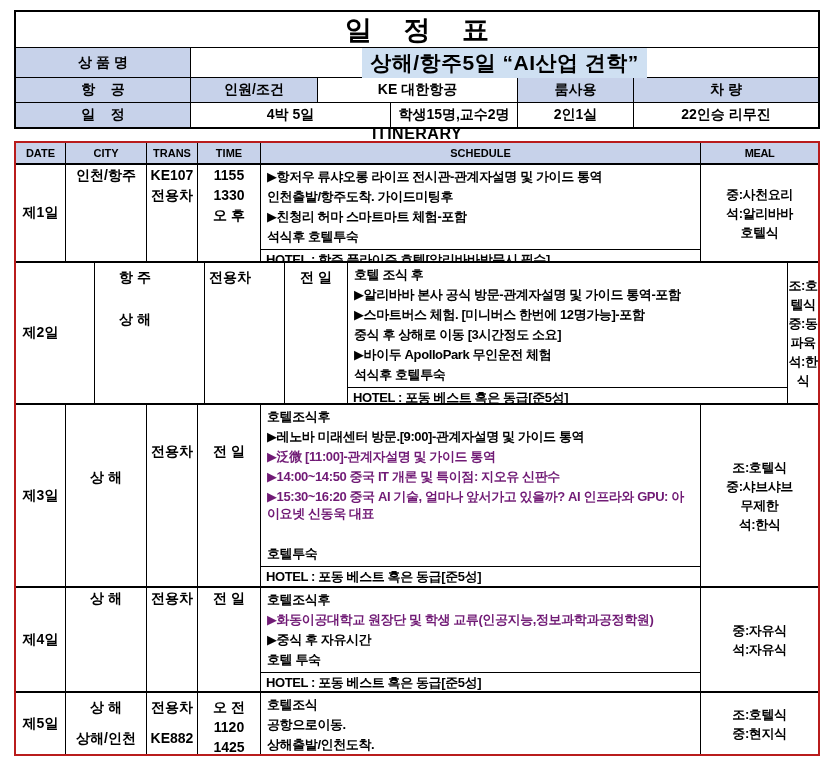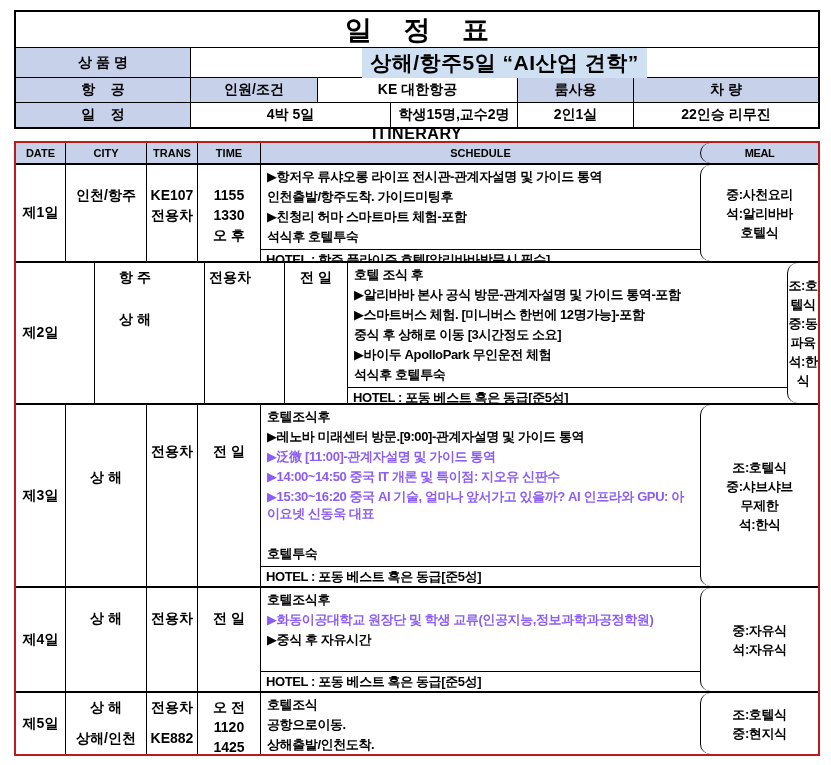--- a/index.html
+++ b/index.html
@@ -38,35 +38,35 @@
   .it-table { position:absolute; left:14px; top:141px; width:806px; border:2px solid #b91c1c; display:flex; flex-direction:column; background:#fff; }
   .it-row { display:flex; border-top:2px solid #000; }
   .it-row:first-child { border-top:none; }
   .it-cell { border-left:1px solid #000; overflow:hidden; }
   .it-cell:first-child { border-left:none; }
   .c-date { width:49px; flex:0 0 49px; }
   .c-city { width:81px; flex:0 0 81px; }
   .c-trans{ width:51px; flex:0 0 51px; }
   .c-time { width:63px; flex:0 0 63px; }
   .c-sched{ width:440px; flex:0 0 440px; }
-  .c-meal { flex:1 1 auto;border-radius:10px; }
+  .c-meal { flex:1 1 auto; }
 
   .hdr { height:20px; background:#c7d2ea; }
   .hdr .it-cell { display:flex; align-items:center; justify-content:center; font-weight:bold; font-size:11px; }
 
   .day .c-date { display:flex; align-items:center; justify-content:center; font-size:14px; font-weight:bold; }
   .stack { display:flex; flex-direction:column; align-items:center; font-size:14px; font-weight:bold; line-height:20px; text-align:center; }
-  .pt2 { padding-top:20px; } .pt4 { padding-top:4px;margin-left:29px; } .pt36 { padding-top:36px; } .pt62 { padding-top:62px; }
+  .pt2 { padding-top:0; } .pt4 { padding-top:4px;margin-left:29px; } .pt36 { padding-top:36px; } .pt62 { padding-top:62px; }
   .gap22 > div + div { margin-top:22px; }
   .spread { justify-content:space-between; padding-top:4px; padding-bottom:6px; height:100%; }
 
   .c-sched { display:flex; flex-direction:column; }
   .sched-main { flex:1 1 auto; padding:4px 6px 0 6px; }
   .sched-line { font-size:13px; font-weight:bold; letter-spacing:-0.4px; min-height:16.5px; margin-bottom:3.5px; line-height:16.5px; }
-  .blue { color:#8b5cf6; }
+  .blue { color:#701a75; }
   .hotel-row { flex:0 0 20px; border-top:1px solid #000; display:flex; align-items:center;
     font-size:13px; font-weight:bold; letter-spacing:-0.4px; padding-left:5px; }
 
   .c-meal { display:flex; flex-direction:column; align-items:center; justify-content:center;
     font-size:13px; font-weight:bold; line-height:19px; text-align:center; letter-spacing:-0.4px; }
 
   .h-d1 { height:98px; } .h-d2 { height:142px; } .h-d3 { height:183px; } .h-d4 { height:105px; } .h-d5 { height:63px; }
 </style>
 </head>
 <body>
@@ -211,20 +211,21 @@
         <div>전용차</div>
       </div>
       <div class="it-cell c-time stack pt2">
         <div>전 일</div>
       </div>
       <div class="it-cell c-sched">
         <div class="sched-main">
           <div class="sched-line">호텔조식후</div>
           <div class="sched-line blue">▶화동이공대학교 원장단 및 학생 교류(인공지능,정보과학과공정학원)</div>
           <div class="sched-line">▶중식 후 자유시간</div>
+          <div class="sched-line">호텔 투숙</div>
         </div>
         <div class="hotel-row">HOTEL : 포동 베스트  혹은 동급[준5성]</div>
       </div>
       <div class="it-cell c-meal">
         <div>중:자유식</div>
         <div>석:자유식</div>
       </div>
     </div>
 
     <div class="it-row day h-d5">

